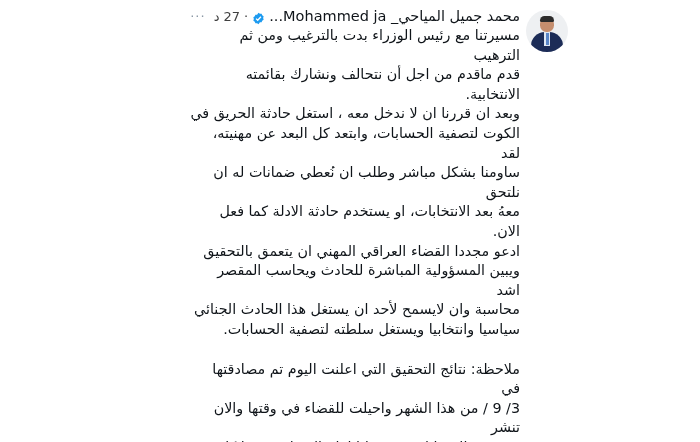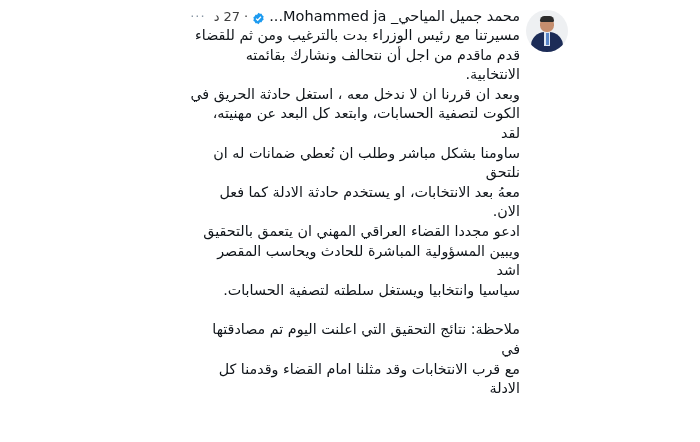--- a/index.html
+++ b/index.html
@@ -45,32 +45,34 @@
             <path fill="none" stroke="#fff" stroke-width="2.4" d="M7.5 12.3l3 3 6-6.5"></path>
           </svg>
       </span>
       <span class="meta">·</span>
       <span class="meta">27 د</span>
       <span class="more">···</span>
     </div>
 
     <div class="body">
       <div class="para">
-        <div>مسيرتنا مع رئيس الوزراء بدت بالترغيب ومن ثم للقضاء</div>
+        <div>مسيرتنا مع رئيس الوزراء بدت بالترغيب ومن ثم الترهيب</div>
         <div>قدم ماقدم من اجل أن نتحالف ونشارك بقائمته الانتخابية.</div>
         <div>وبعد ان قررنا ان لا ندخل معه ، استغل حادثة الحريق في</div>
         <div>الكوت لتصفية الحسابات، وابتعد كل البعد عن مهنيته، لقد</div>
         <div>ساومنا بشكل مباشر وطلب ان نُعطي ضمانات له ان نلتحق</div>
         <div>معهُ بعد الانتخابات، او يستخدم حادثة الادلة كما فعل</div>
         <div>الان.</div>
         <div>ادعو مجددا القضاء العراقي المهني ان يتعمق بالتحقيق</div>
         <div>ويبين المسؤولية المباشرة للحادث ويحاسب المقصر اشد</div>
+        <div>محاسبة وان لايسمح لأحد ان يستغل هذا الحادث الجنائي</div>
         <div>سياسيا وانتخابيا ويستغل سلطته لتصفية الحسابات.</div>
       </div>
       <div class="gap"></div>
       <div class="para">
         <div>ملاحظة: نتائج التحقيق التي اعلنت اليوم تم مصادقتها في</div>
+        <div>3/ 9 / من هذا الشهر واحيلت للقضاء في وقتها والان تنشر</div>
         <div>مع قرب الانتخابات وقد مثلنا امام القضاء وقدمنا كل الادلة</div>
 
       </div>
     </div>
   </div>
 </div>
 
 </body></html>

